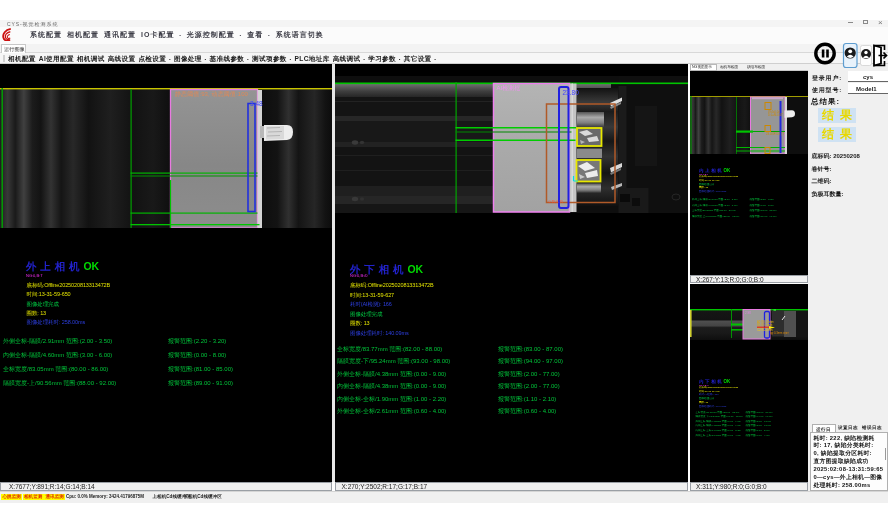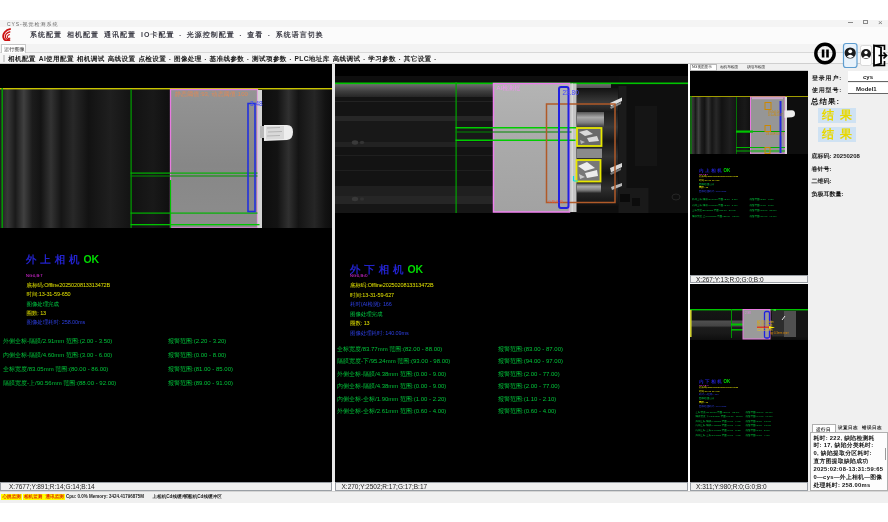--- a/index.html
+++ b/index.html
@@ -97,21 +97,21 @@
     <g>
       <rect x="260" y="38" width="8" height="12" fill="#b8b8b8"></rect>
       <path d="M264 37 L287 37 Q293 37 293 44 Q293 51.5 287 52 L264 53 Z" fill="#ededed"></path>
       <path d="M266 38.5 L284 38 L284 51 L266 51.5 Z" fill="#d0d0d0" opacity="0.7"></path>
       <path d="M267 40 L280 39.5 M268 44 L282 43.5 M267 48 L280 47.5" stroke="#aaa" stroke-width="0.8"></path>
     </g>
   </svg>
   </div>
 
   <div id="ltext">
-    <div class="a cjk" style="left:26px;top:254px;font-size:10.5px;line-height:11px;color:#2222cc;font-weight:bold;letter-spacing:3.85px;white-space:nowrap">外上相机<span style="color:#00dd00;letter-spacing:0">OK</span></div>
+    <div class="a cjk" style="left:26px;top:261px;font-size:10.5px;line-height:11px;color:#2222cc;font-weight:bold;letter-spacing:3.85px;white-space:nowrap">外上相机<span style="color:#00dd00;letter-spacing:0">OK</span></div>
     <div class="a" style="left:26px;top:273.8px;font-size:4px;line-height:4px;color:#ff30ff;white-space:nowrap">NG:0,B:7</div>
     <div class="a t6 y" style="left:26.5px;top:282.5px">底标码:Offline2025020813313472B</div>
     <div class="a t6 y" style="left:26.5px;top:292px">时间:13-31-59-650</div>
     <div class="a t6 g" style="left:26.5px;top:301.5px">图像处理完成</div>
     <div class="a t6 y" style="left:26.5px;top:310.5px">圈数: 13</div>
     <div class="a t6 bl" style="left:26.5px;top:320px">图像处理耗时: 258.00ms</div>
     <div class="a meas" style="left:3px;top:337.5px">外侧全标-隔膜/2.91mm 范围:(2.00 - 3.50)</div>
     <div class="a meas" style="left:168px;top:337.5px">报警范围:(2.20 - 3.20)</div>
     <div class="a meas" style="left:3px;top:351.5px">内侧全标-隔膜/4.60mm 范围:(3.00 - 6.00)</div>
     <div class="a meas" style="left:168px;top:351.5px">报警范围:(0.00 - 8.00)</div>

